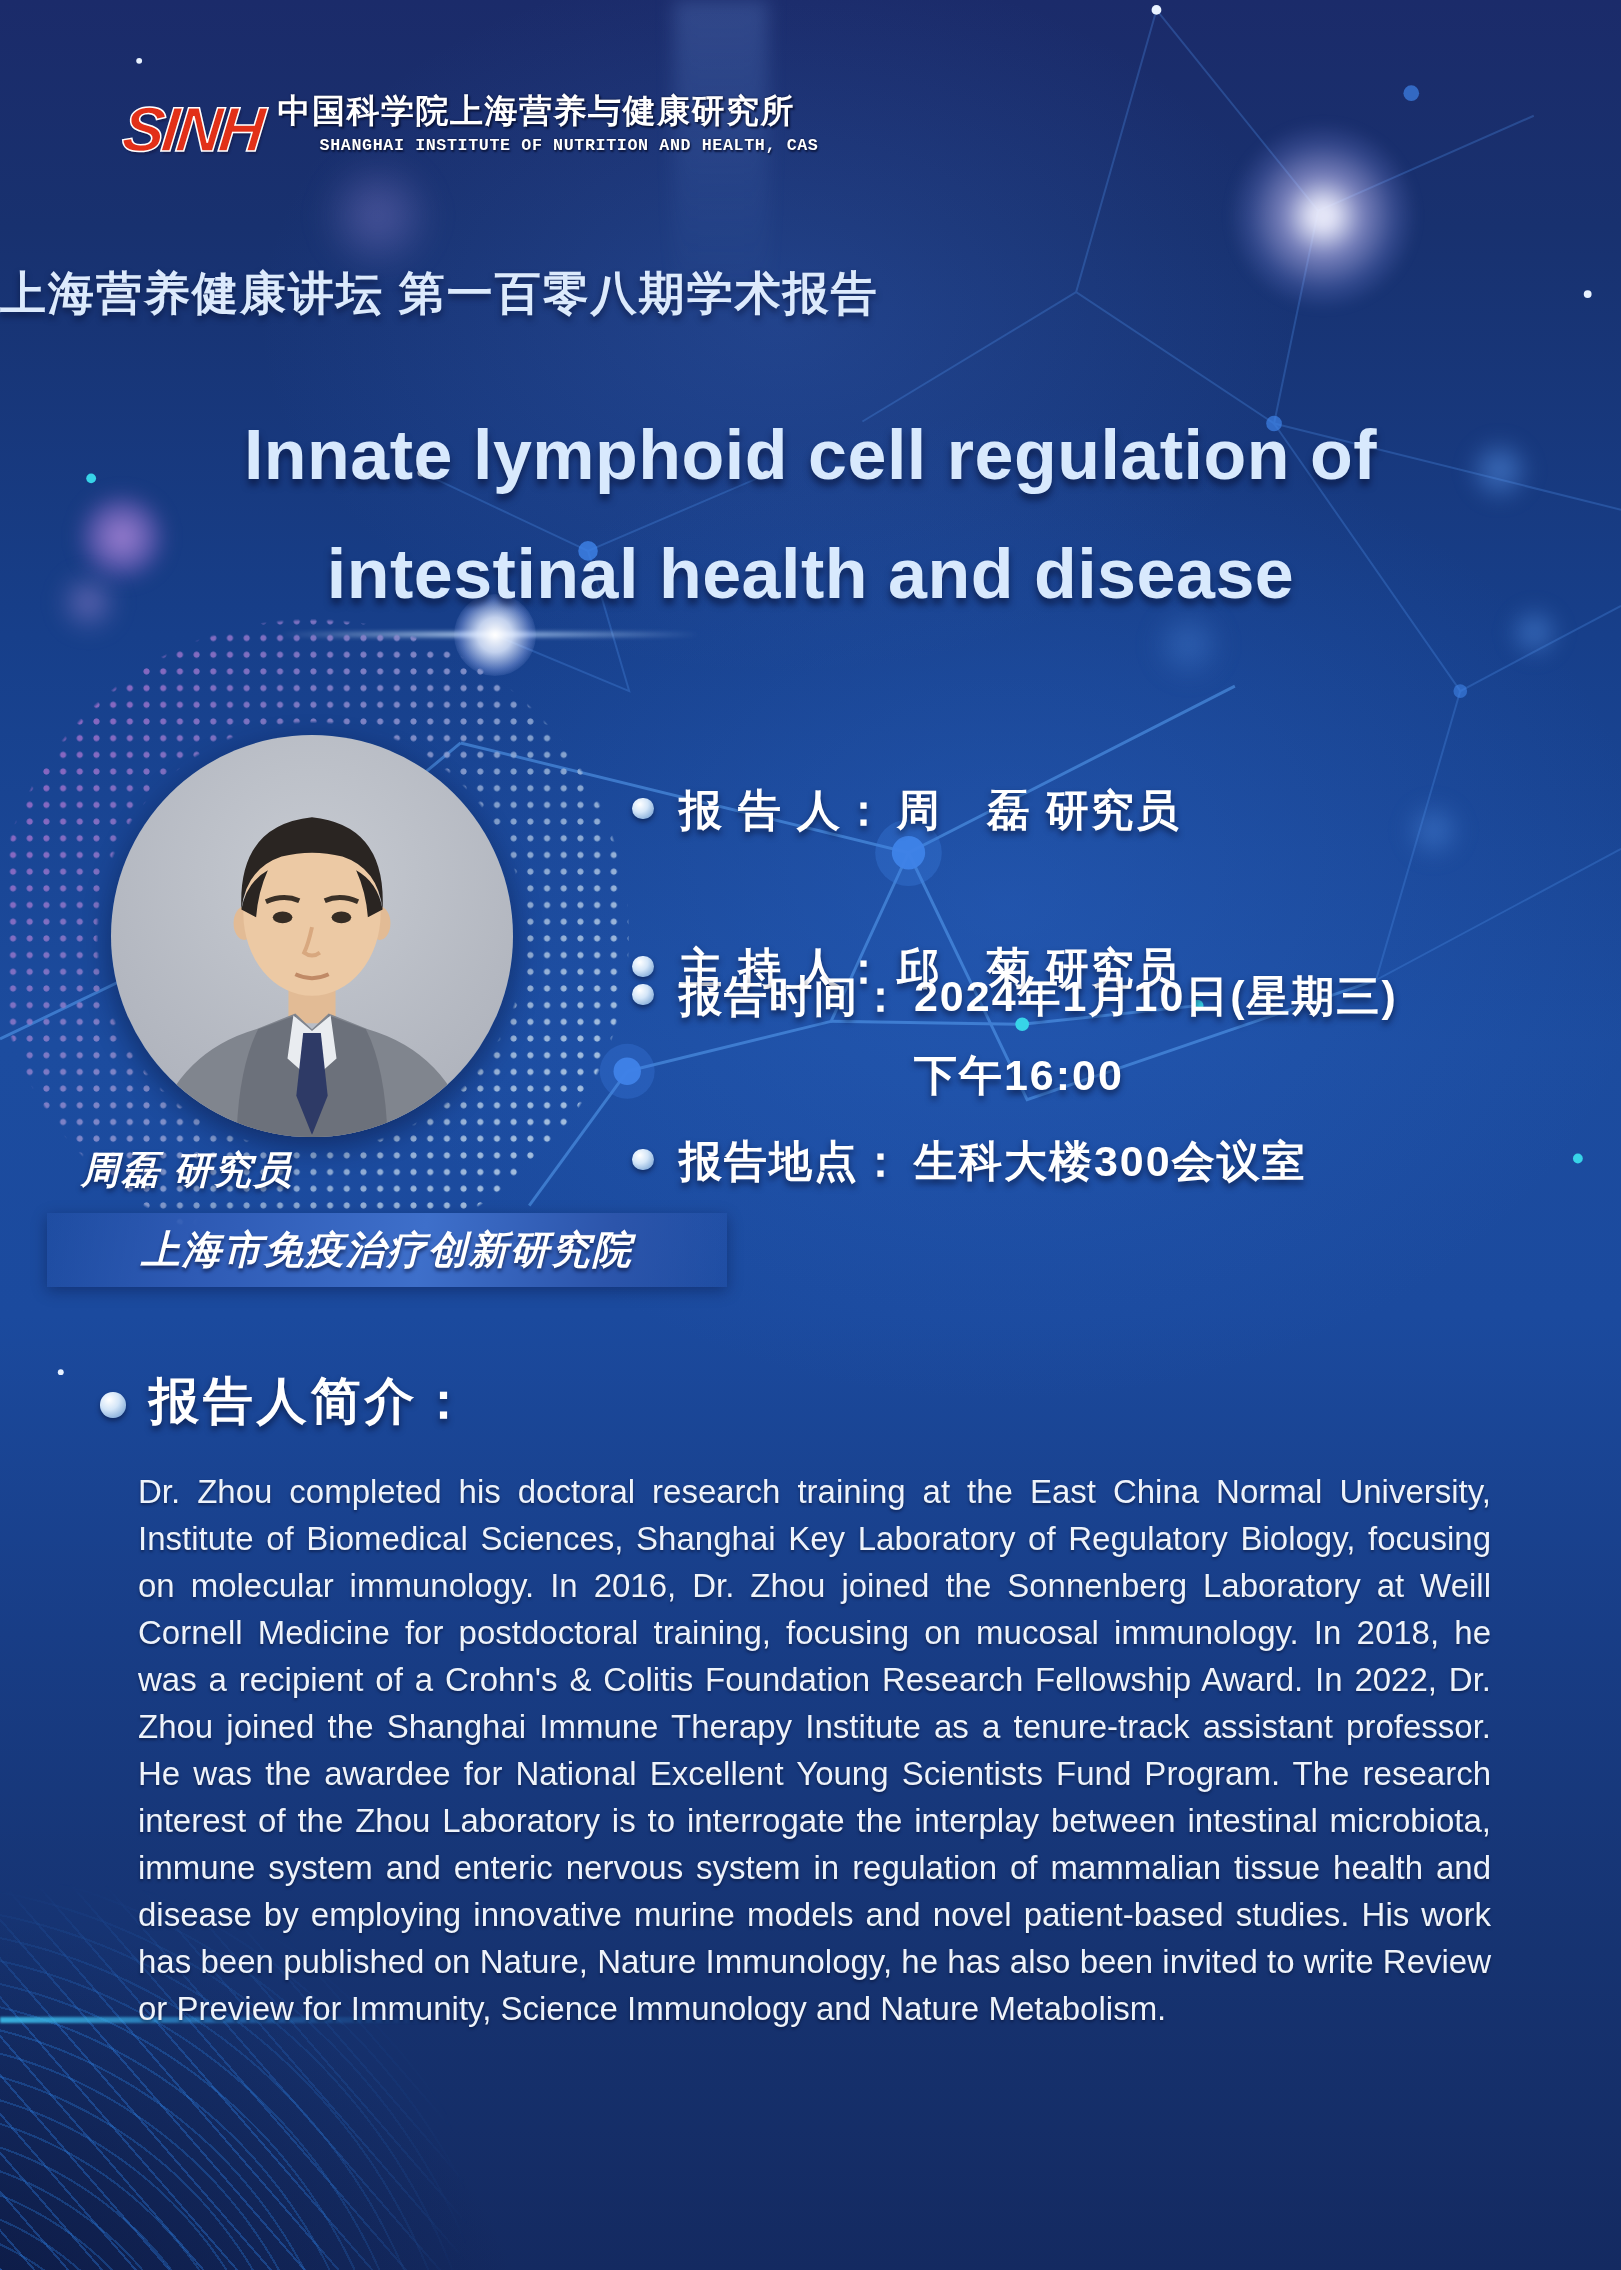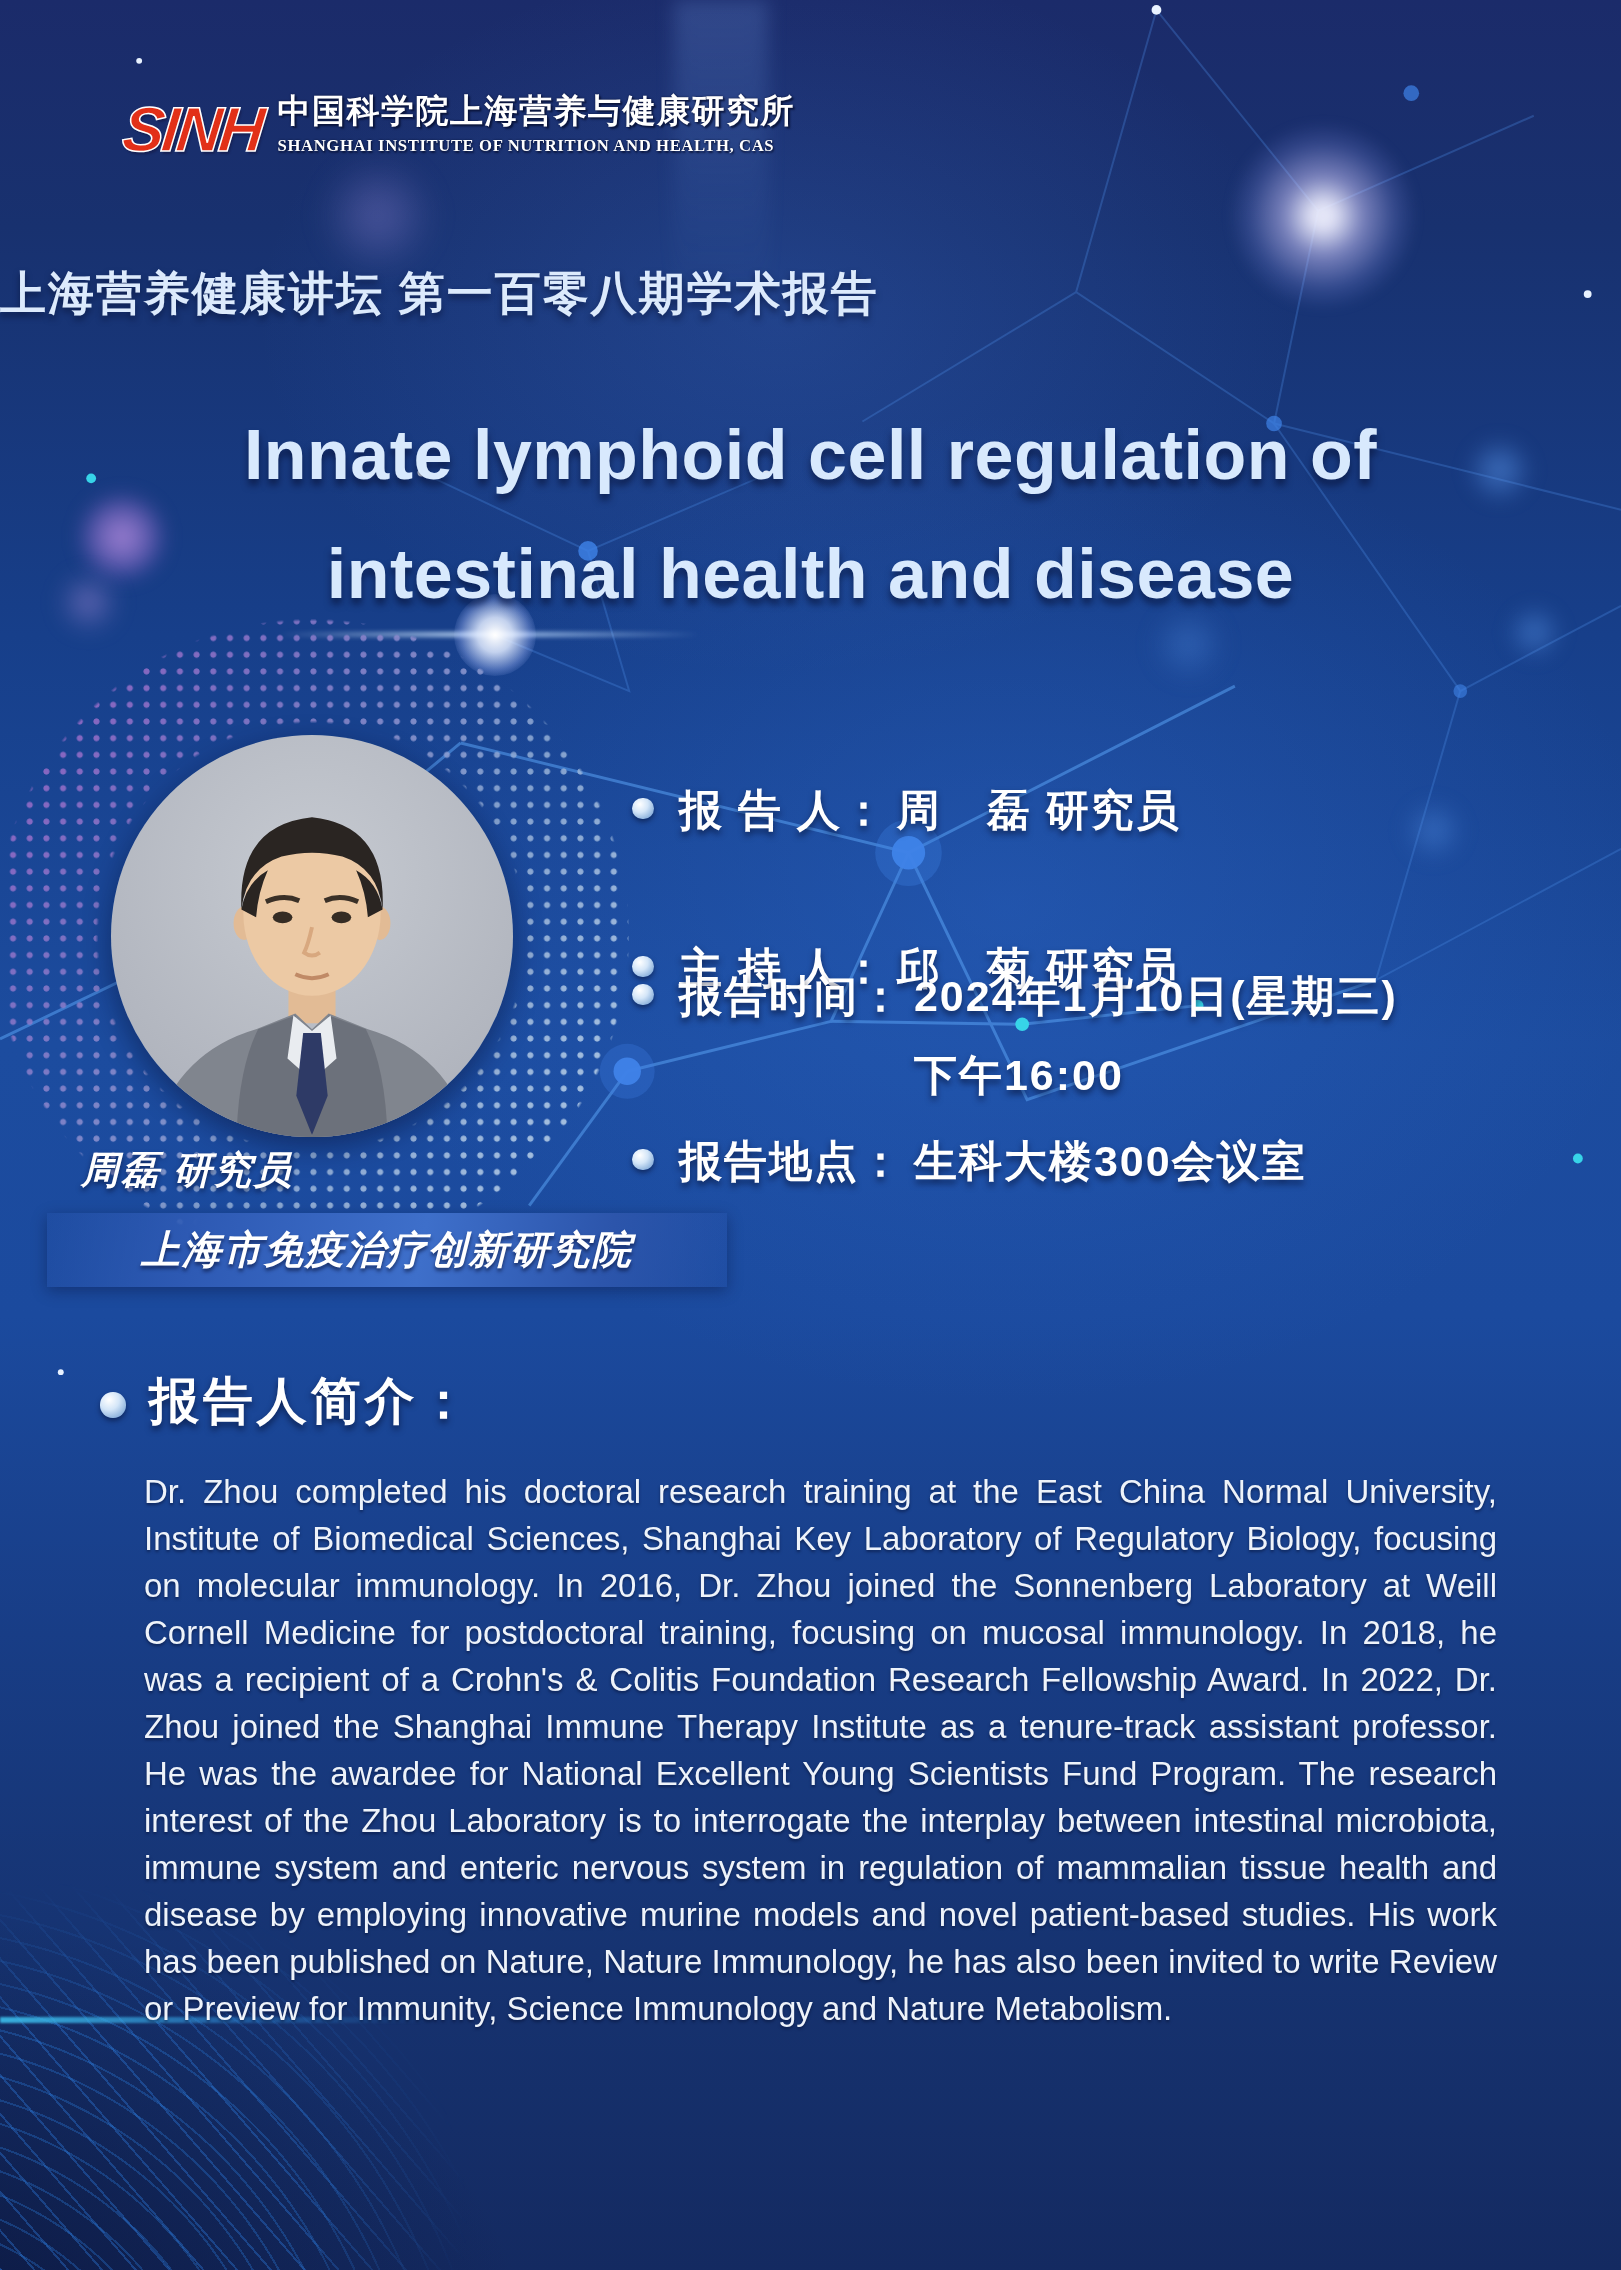--- a/index.html
+++ b/index.html
@@ -32,22 +32,22 @@
     background:linear-gradient(90deg,rgba(60,190,235,.9),rgba(50,150,230,.45) 55%,transparent);}
   .light-pillar{position:absolute;left:674px;top:0;width:94px;height:304px;filter:blur(8.8px);
     background:linear-gradient(180deg,rgba(135,180,255,.20),rgba(120,170,255,.08) 60%,transparent);}
   
   .logo-row{left:123px;top:90px;display:flex;gap:15.7px;align-items:flex-start;}
   .sinh{font-size:63px;font-weight:800;font-style:italic;letter-spacing:-2.9px;color:#e23018;
     transform:skewX(-6deg);margin-top:7.8px;line-height:1;
     -webkit-text-stroke:1.5px #ffffff;text-shadow:2px 2.9px 2px rgba(20,20,60,.45);}
   .inst-cn{font-size:33px;font-weight:700;color:#ffffff;letter-spacing:1.5px;line-height:1.3;
     text-shadow:0 0 2px rgba(8,16,50,.9),2px 2px 2px rgba(8,16,50,.8);}
-  .inst-en{font-family:Liberation Serif, serif;font-size:16.7px;font-weight:700;color:#ffffff;
-    letter-spacing:0.6px;margin-top:2.9px;text-shadow:0 0 2px rgba(8,16,50,.9),1px 2px 2px rgba(8,16,50,.8);}
+  .inst-en{font-family:Liberation Mono, monospace;font-size:16.7px;font-weight:700;color:#ffffff;
+    letter-spacing:0.6px;margin-top:2.9px;text-shadow:0 0 2px rgba(8,16,50,.9),1px 2px 2px rgba(8,16,50,.8);margin-left:42px;}
   
   .series{left:0;right:0;top:263px;font-size:46px;font-weight:700;
     color:#dceafc;letter-spacing:2px;text-shadow:0 3.9px 5.9px rgba(5,12,45,.55);}
   .title{left:0;right:0;top:396px;text-align:center;font-size:70px;font-weight:800;
     line-height:119px;color:#d8e9fd;letter-spacing:0.5px;text-shadow:0 5.9px 7.8px rgba(4,10,40,.55);}
   
   .dot-ring{left:-11.8px;top:613px;width:647px;height:647px;pointer-events:none;
     background:linear-gradient(125deg,#a365c9 6%,#8c7aca 30%,#93aed6 58%,#bad1e9 84%);
     -webkit-mask-image:radial-gradient(circle,#000 2.7px,transparent 3.4px),
       radial-gradient(circle,transparent 213px,#000 216px,#000 315px,transparent 318px);
@@ -75,21 +75,21 @@
   .detail-text{display:flex;font-size:43px;font-weight:700;color:#ffffff;letter-spacing:2px;
     line-height:57px;text-shadow:0 3.9px 5.9px rgba(4,10,40,.6);}
   .detail-label{white-space:pre;margin-right:9.8px;}
   .detail-values{display:flex;flex-direction:column;justify-content:flex-end;}
   
   .intro-bullet{left:100px;top:1392px;width:25.5px;height:25.5px;border-radius:50%;
     background:radial-gradient(circle at 35% 30%,#ffffff,#d4e6f8 40%,#96b9e0 72%,#6f96c6);
     box-shadow:0 2.9px 4.9px rgba(4,10,40,.5);}
   .intro-heading{left:149px;top:1368px;font-size:50px;font-weight:700;color:#ffffff;
     letter-spacing:3.9px;text-shadow:0 3.9px 5.9px rgba(4,10,40,.6);}
-  .bio{left:144px;top:1468px;width:1353px;font-size:33px;line-height:47px;color:#eef3fa;
+  .bio{left:138px;top:1468px;width:1353px;font-size:33px;line-height:47px;color:#eef3fa;
     text-align:justify;text-shadow:0 2px 2.9px rgba(6,14,48,.55);}
 </style>
 </head>
 <body>
 
 <div id="poster">
 
   <svg class="abs decor-svg" width="1621" height="2270" viewBox="0 0 1654 2316">
     <g stroke="#4d8ee8" stroke-width="2" opacity="0.30" fill="none">
       <path d="M1180 10 L1345 215 L1565 118"></path>

